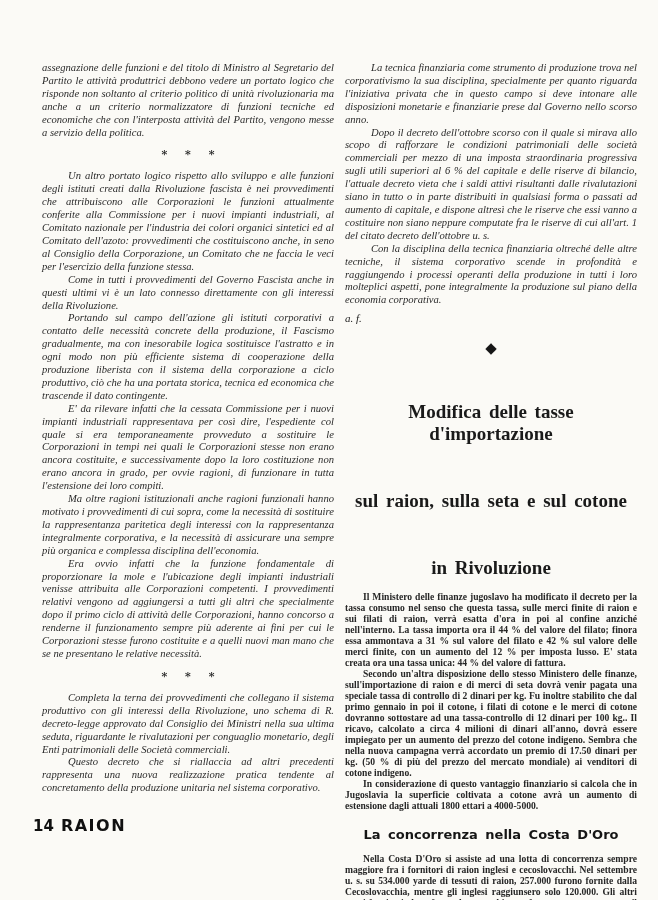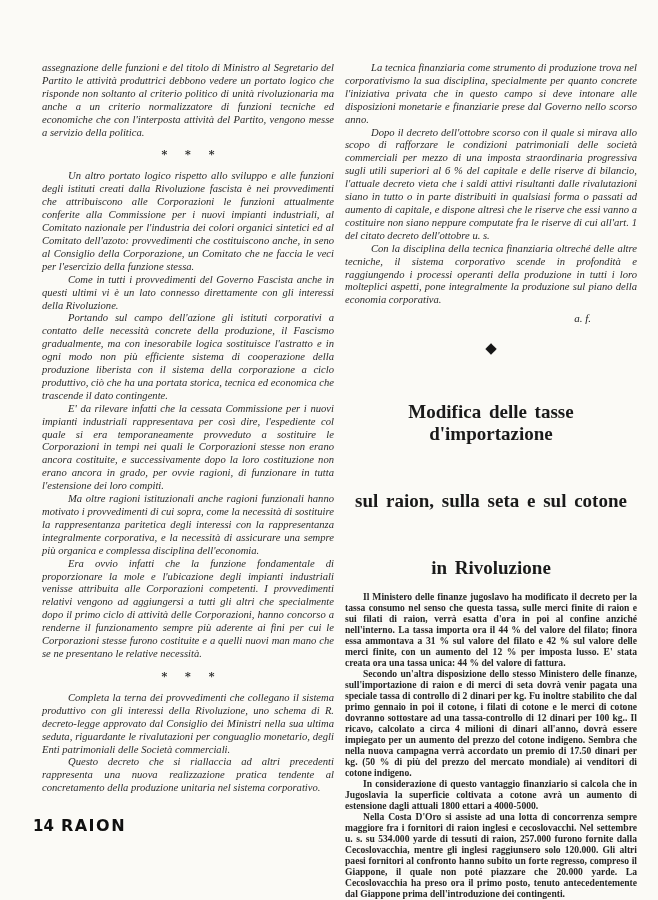--- a/index.html
+++ b/index.html
@@ -32,21 +32,21 @@
     font-family: "DejaVu Serif", serif;
     font-weight: 700;
     font-size: 11px;
     line-height: 11px;
     letter-spacing: 7px;
     margin: 10px 0 10px 7px;
     color: #1d1d1d;
   }
 
   .sig {
-    text-align: right;
+    text-align: left;
     padding-right: 46px;
     font-family: "Liberation Serif", serif;
     font-style: italic;
     font-size: 11px;
     line-height: 14px;
     margin-top: 4px;
     color: #222;
   }
 
   .ornament {
@@ -117,33 +117,34 @@
     <p class="itpara">Portando sul campo dell'azione gli istituti corporativi a contatto delle necessità concrete della produzione, il Fascismo gradualmente, ma con inesorabile logica sostituisce l'astratto e in ogni modo non più efficiente sistema di cooperazione della produzione liberista con il sistema della corporazione a ciclo produttivo, ciò che ha una portata storica, tecnica ed economica che trascende il dato contingente.</p>
     <p class="itpara">E' da rilevare infatti che la cessata Commissione per i nuovi impianti industriali rappresentava per così dire, l'espediente col quale si era temporaneamente provveduto a sostituire le Corporazioni in tempi nei quali le Corporazioni stesse non erano ancora costituite, e successivamente dopo la loro costituzione non erano ancora in grado, per ovvie ragioni, di funzionare in tutta l'estensione dei loro compiti.</p>
     <p class="itpara">Ma oltre ragioni istituzionali anche ragioni funzionali hanno motivato i provvedimenti di cui sopra, come la necessità di sostituire la rappresentanza paritetica degli interessi con la rappresentanza integralmente corporativa, e la necessità di assicurare una sempre più organica e complessa disciplina dell'economia.</p>
     <p class="itpara">Era ovvio infatti che la funzione fondamentale di proporzionare la mole e l'ubicazione degli impianti industriali venisse attribuita alle Corporazioni competenti. I provvedimenti relativi vengono ad aggiungersi a tutti gli altri che specialmente dopo il primo ciclo di attività delle Corporazioni, hanno concorso a renderne il funzionamento sempre più aderente ai fini per cui le Corporazioni stesse furono costituite e a quelli nuovi man mano che se ne presentano le relative necessità.</p>
     <div class="sep">* * *</div>
     <p class="itpara">Completa la terna dei provvedimenti che collegano il sistema produttivo con gli interessi della Rivoluzione, uno schema di R. decreto-legge approvato dal Consiglio dei Ministri nella sua ultima seduta, riguardante le rivalutazioni per conguaglio monetario, degli Enti patrimoniali delle Società commerciali.</p>
     <p class="itpara">Questo decreto che si riallaccia ad altri precedenti rappresenta una nuova realizzazione pratica tendente al concretamento della produzione unitaria nel sistema corporativo.</p>
   </div>
 
   <div class="col col-right">
-    <p class="itpara">La tecnica finanziaria come strumento di produzione trova nel corporativismo la sua disciplina, specialmente per quanto concrete l'iniziativa privata che in questo campo si deve intonare alle disposizioni monetarie e finanziarie prese dal Governo nello scorso anno.</p>
+    <p class="itpara">La tecnica finanziaria come strumento di produzione trova nel corporativismo la sua disciplina, specialmente per quanto riguarda l'iniziativa privata che in questo campo si deve intonare alle disposizioni monetarie e finanziarie prese dal Governo nello scorso anno.</p>
     <p class="itpara">Dopo il decreto dell'ottobre scorso con il quale si mirava allo scopo di rafforzare le condizioni patrimoniali delle società commerciali per mezzo di una imposta straordinaria progressiva sugli utili superiori al 6 % del capitale e delle riserve di bilancio, l'attuale decreto vieta che i saldi attivi risultanti dalle rivalutazioni siano in tutto o in parte distribuiti in qualsiasi forma o passati ad aumento di capitale, e dispone altresì che le riserve che essi vanno a costituire non siano neppure computate fra le riserve di cui all'art. 1 del citato decreto dell'ottobre u. s.</p>
     <p class="itpara">Con la disciplina della tecnica finanziaria oltreché delle altre tecniche, il sistema corporativo scende in profondità e raggiungendo i processi operanti della produzione in tutti i loro molteplici aspetti, pone integralmente la produzione sul piano della economia corporativa.</p>
     <div class="sig">a. f.</div>
     <div class="ornament">◆</div>
     <h1 class="headline">
       <span>Modifica delle tasse d'importazione</span>
       <span>sul raion, sulla seta e sul cotone</span>
       <span>in Rivoluzione</span>
     </h1>
     <p class="romanpara">Il Ministero delle finanze jugoslavo ha modificato il decreto per la tassa consumo nel senso che questa tassa, sulle merci finite di raion e sui filati di raion, verrà esatta d'ora in poi al confine anziché nell'interno. La tassa importa ora il 44 % del valore del filato; finora essa ammontava a 31 % sul valore del filato e 42 % sul valore delle merci finite, con un aumento del 12 % per imposta lusso. E' stata creata ora una tassa unica: 44 % del valore di fattura.</p>
     <p class="romanpara">Secondo un'altra disposizione dello stesso Ministero delle finanze, sull'importazione di raion e di merci di seta dovrà venir pagata una speciale tassa di controllo di 2 dinari per kg. Fu inoltre stabilito che dal primo gennaio in poi il cotone, i filati di cotone e le merci di cotone dovranno sottostare ad una tassa-controllo di 12 dinari per 100 kg.. Il ricavo, calcolato a circa 4 milioni di dinari all'anno, dovrà essere impiegato per un aumento del prezzo del cotone indigeno. Sembra che nella nuova campagna verrà accordato un premio di 17.50 dinari per kg. (50 % di più del prezzo del mercato mondiale) ai venditori di cotone indigeno.</p>
     <p class="romanpara">In considerazione di questo vantaggio finanziario si calcola che in Jugoslavia la superficie coltivata a cotone avrà un aumento di estensione dagli attuali 1800 ettari a 4000-5000.</p>
+    <h2 class="subhead">La concorrenza nella Costa D'Oro</h2>
     <p class="romanpara">Nella Costa D'Oro si assiste ad una lotta di concorrenza sempre maggiore fra i fornitori di raion inglesi e cecoslovacchi. Nel settembre u. s. su 534.000 yarde di tessuti di raion, 257.000 furono fornite dalla Cecoslovacchia, mentre gli inglesi raggiunsero solo 120.000. Gli altri paesi fornitori al confronto hanno subito un forte regresso, compreso il Giappone, il quale non poté piazzare che 20.000 yarde. La Cecoslovacchia ha preso ora il primo posto, tenuto antecedentemente dal Giappone prima dell'introduzione dei contingenti.</p>
   </div>
 
   <div class="footer">
     <span class="page-number">14</span>
     <span class="magazine-name">RAION</span>
   </div>
 
 </div>
 

